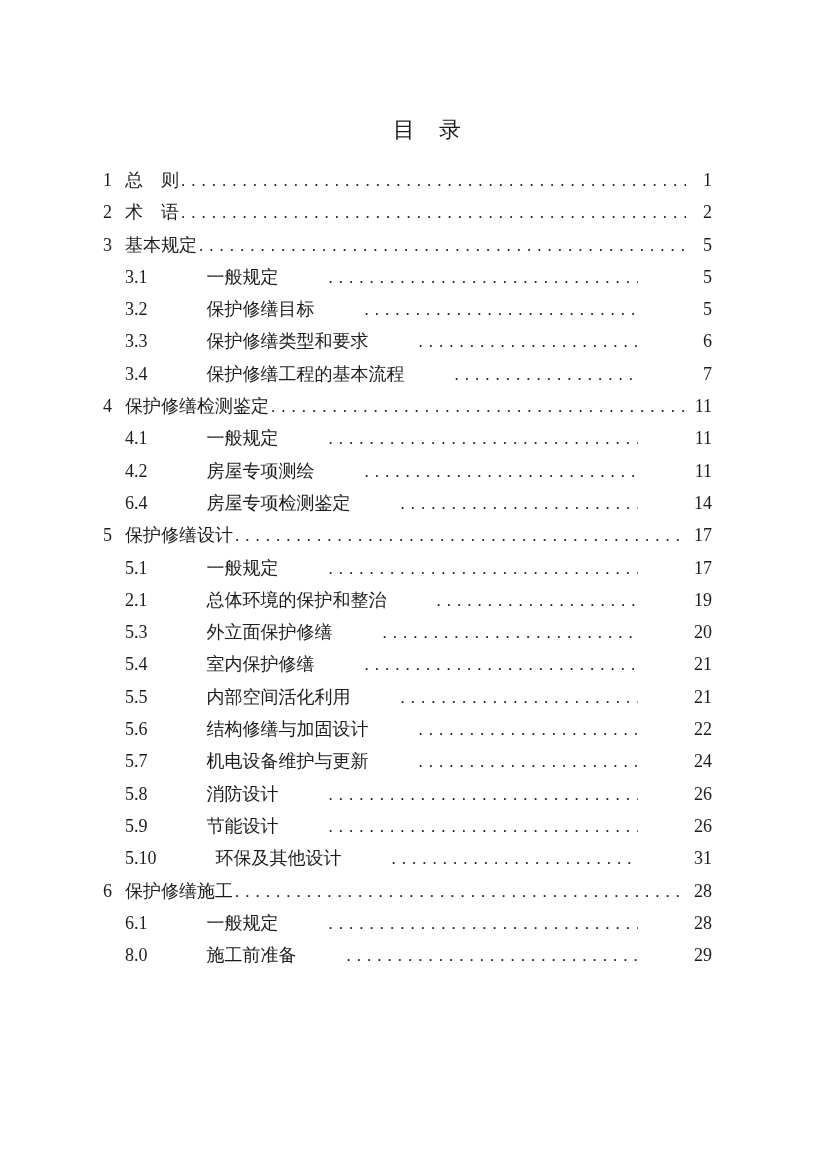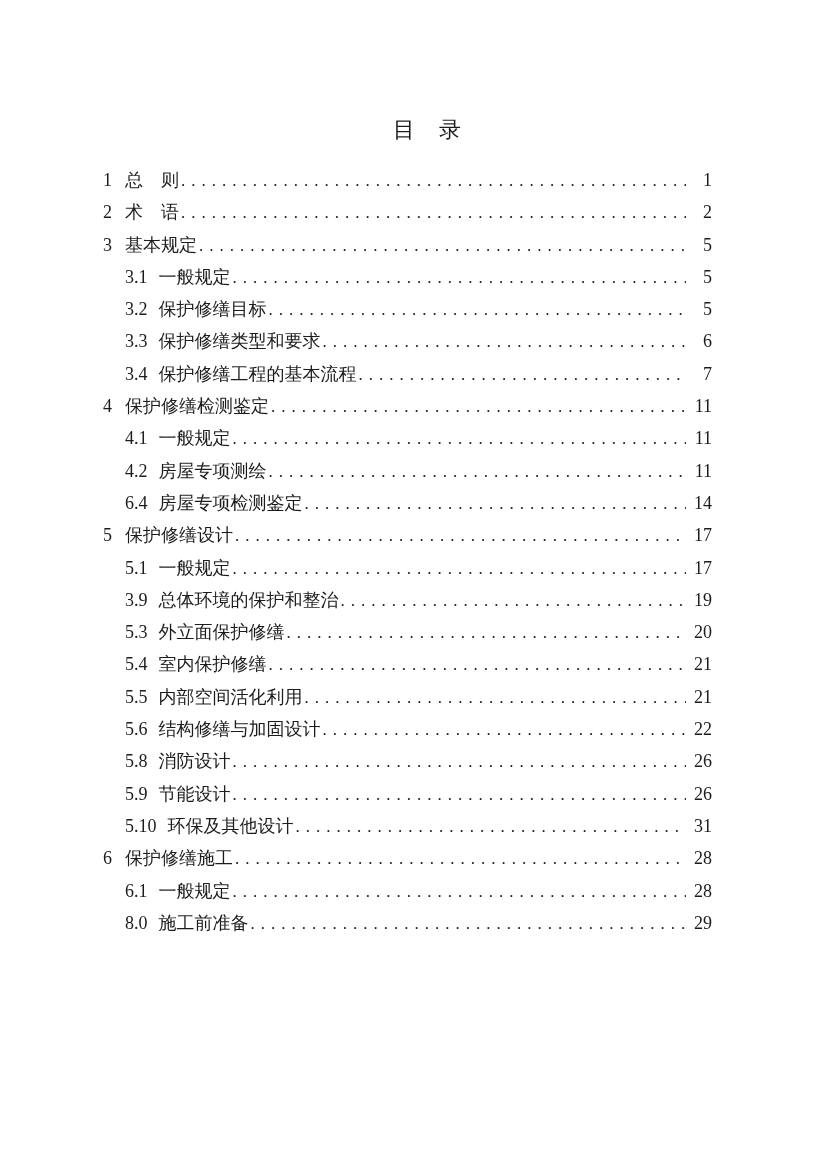--- a/index.html
+++ b/index.html
@@ -31,20 +31,21 @@
   .toc-row {
     display: flex;
     align-items: baseline;
     height: 32.3px;
     line-height: 32.3px;
     font-size: 18px;
     white-space: nowrap;
   }
   .toc-row.level-2 {
     padding-left: 22px;
+    gap: 48px;
   }
   .toc-row .num {
     flex: none;
     margin-right: 13px;
   }
   .toc-row.level-2 .num {
     margin-right: 11px;
   }
   .toc-row .label {
     flex: none;
@@ -147,21 +148,21 @@
     <span class="leader"></span>
     <span class="page-num">17</span>
   </div>
       <div class="toc-row level-2">
     <span class="num">5.1</span>
     <span class="label">一般规定</span>
     <span class="leader"></span>
     <span class="page-num">17</span>
   </div>
       <div class="toc-row level-2">
-    <span class="num">3.9</span>
+    <span class="num">2.1</span>
     <span class="label">总体环境的保护和整治</span>
     <span class="leader"></span>
     <span class="page-num">19</span>
   </div>
       <div class="toc-row level-2">
     <span class="num">5.3</span>
     <span class="label">外立面保护修缮</span>
     <span class="leader"></span>
     <span class="page-num">20</span>
   </div>
@@ -175,20 +176,26 @@
     <span class="num">5.5</span>
     <span class="label">内部空间活化利用</span>
     <span class="leader"></span>
     <span class="page-num">21</span>
   </div>
       <div class="toc-row level-2">
     <span class="num">5.6</span>
     <span class="label">结构修缮与加固设计</span>
     <span class="leader"></span>
     <span class="page-num">22</span>
+  </div>
+      <div class="toc-row level-2">
+    <span class="num">5.7</span>
+    <span class="label">机电设备维护与更新</span>
+    <span class="leader"></span>
+    <span class="page-num">24</span>
   </div>
       <div class="toc-row level-2">
     <span class="num">5.8</span>
     <span class="label">消防设计</span>
     <span class="leader"></span>
     <span class="page-num">26</span>
   </div>
       <div class="toc-row level-2">
     <span class="num">5.9</span>
     <span class="label">节能设计</span>

